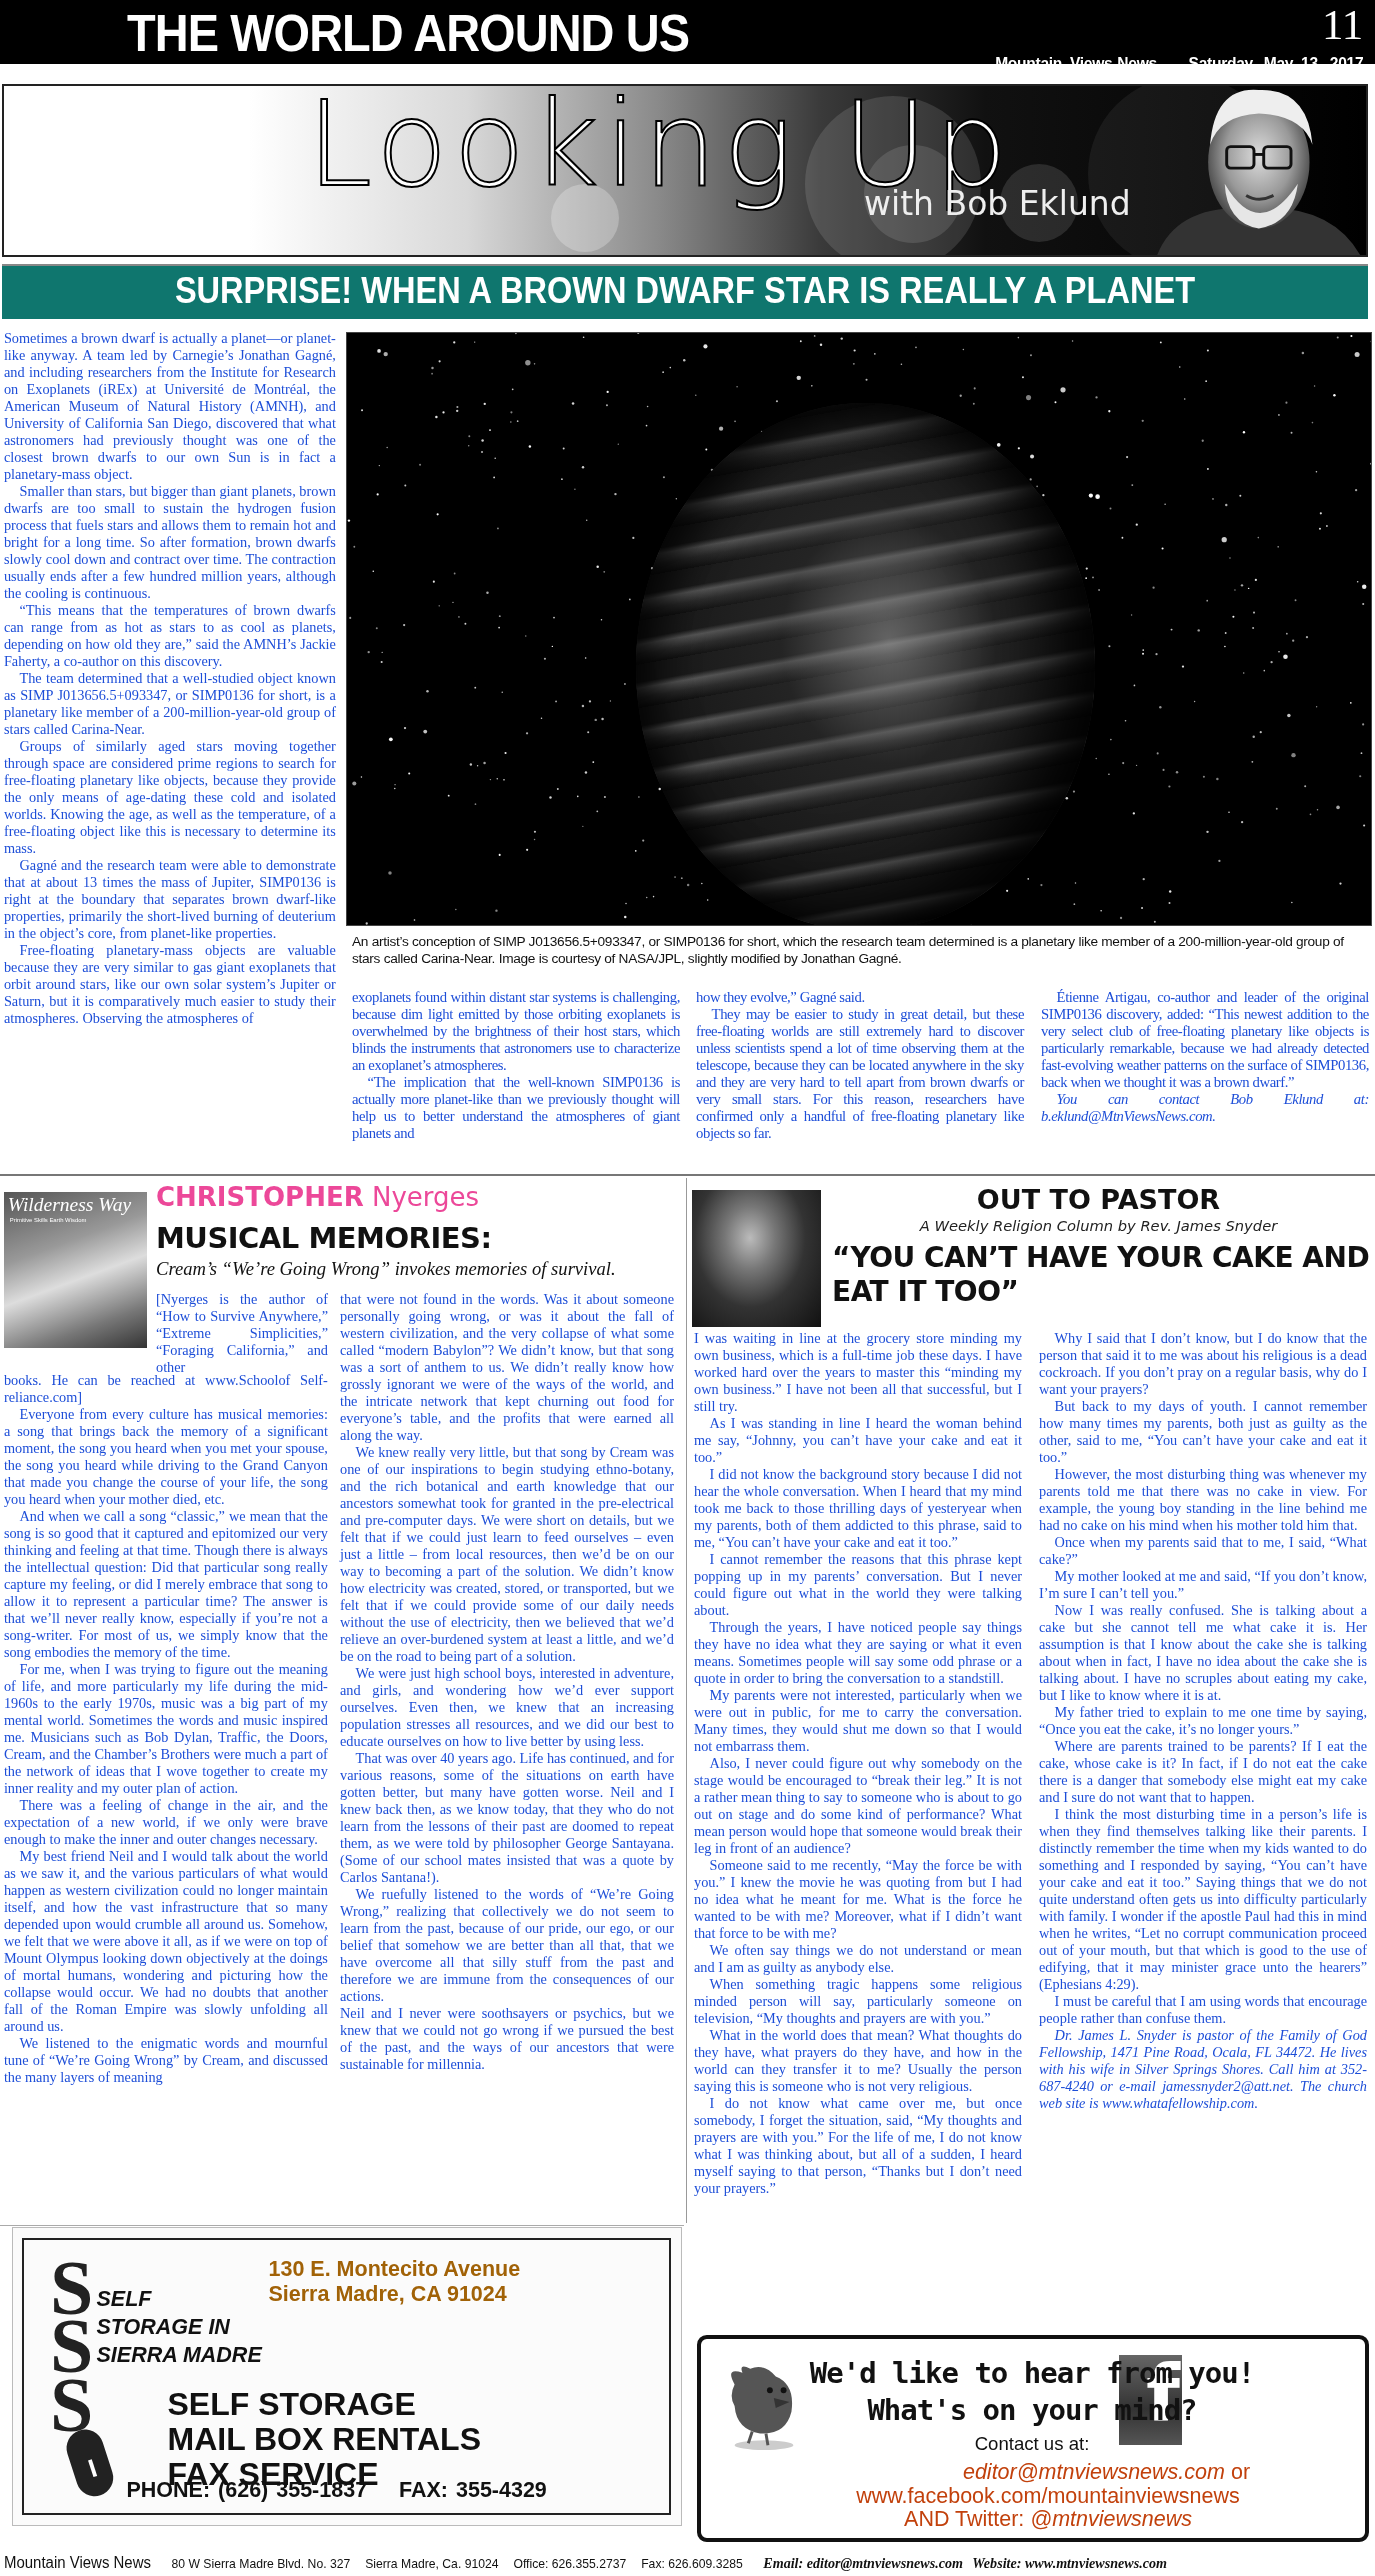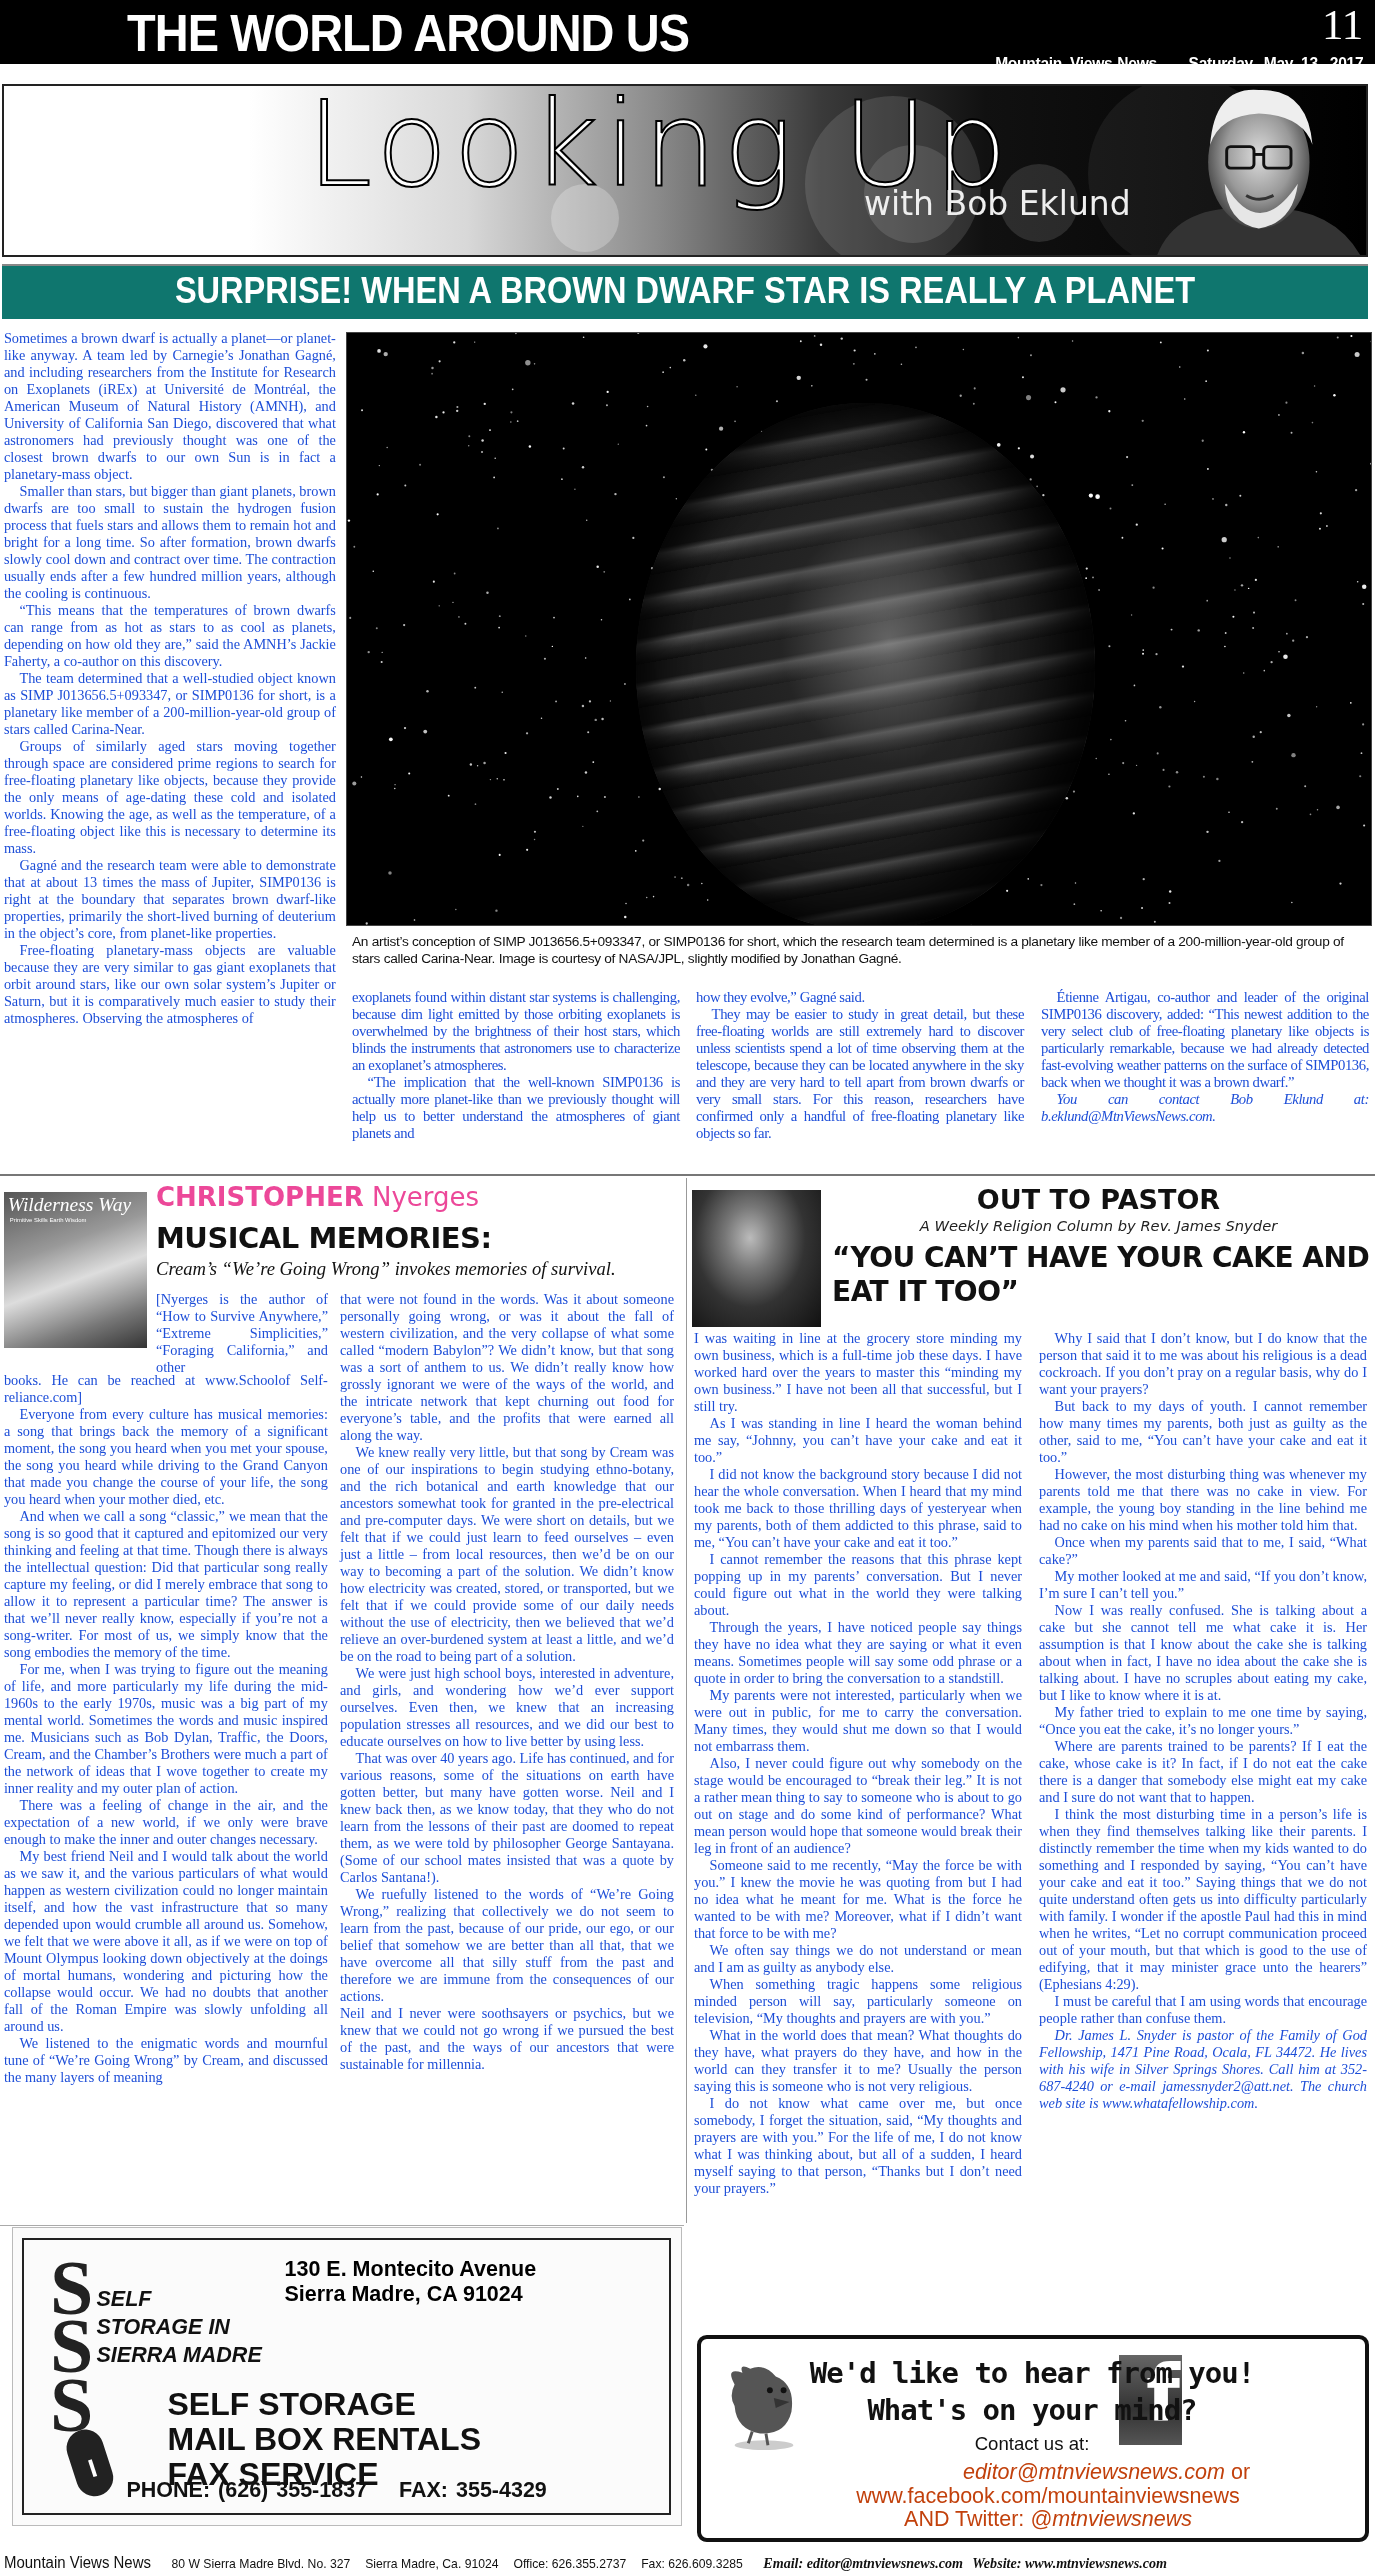--- a/index.html
+++ b/index.html
@@ -71,21 +71,21 @@
   #snyder-title { left: 832px; top: 1241px; width: 547px; font-family: "DejaVu Sans", sans-serif; font-weight: bold; font-size: 28px; line-height: 34px; color: #111; letter-spacing: -0.5px; }
 
   #sn-col1 { left: 694px; top: 1330px; width: 328px; }
   #sn-col2 { left: 1039px; top: 1330px; width: 328px; }
 
   
   #storage-ad { left: 11.7px; top: 2227px; width: 670px; height: 299px; border: 1px solid #bbb; background: #fbfbfb; }
   #storage-ad-inner { left: 9.8px; top: 9.8px; width: 649px; height: 277px; border: 2px solid #222; }
   #storage-logo { left: 21.5px; top: 13.7px; width: 78px; height: 254px; font-family: "Liberation Serif", serif; font-size: 90px; font-weight: bold; color: #222; line-height: 57px; }
   #storage-name { left: 72px; top: 45px; font-family: "Liberation Sans", sans-serif; font-style: italic; font-weight: bold; font-size: 21.5px; line-height: 28px; color: #111; }
-  #storage-address { left: 260px; top: 17.6px; font-family: "Liberation Sans", sans-serif; font-weight: bold; font-size: 21.5px; line-height: 24.4px; color: #000000; }
+  #storage-address { left: 244px; top: 17.6px; font-family: "Liberation Sans", sans-serif; font-weight: bold; font-size: 21.5px; line-height: 24.4px; color: #a16207; }
   #storage-services { left: 143px; top: 147px; font-family: "Liberation Sans", sans-serif; font-weight: bold; font-size: 32px; line-height: 35px; color: #111; }
   #storage-phone { left: 102px; top: 238px; font-family: "Liberation Sans", sans-serif; font-weight: bold; font-size: 21.5px; color: #111; word-spacing: 2px; }
 
   #social-ad { left: 697px; top: 2335px; width: 672px; height: 207px; border: 4.9px solid #111; border-radius: 9.8px; background: #fff; }
   #twitter-bird { left: 13.7px; top: 15.6px; width: 98px; height: 98px; }
   #facebook-logo { left: 418px; top: 15.6px; width: 63px; height: 90px; background: linear-gradient(180deg, #666 0%, #333 60%, #555 100%); }
   #facebook-f { left: 27px; top: 0px; font-family: "DejaVu Sans", sans-serif; font-weight: bold; font-size: 78px; color: #fff; line-height: 1; }
   #social-heading { left: 0; top: 15.6px; width: 662px; text-align: center; font-family: "DejaVu Sans Mono", monospace; font-weight: bold; font-size: 29px; line-height: 37px; color: #111; letter-spacing: -1px; }
   #social-contact-label { left: 0; top: 94px; width: 662px; text-align: center; font-family: "Liberation Sans", sans-serif; font-size: 18.6px; color: #111; }
   .social-line { left: 16px; width: 662px; text-align: center; font-family: "Liberation Sans", sans-serif; font-size: 21.5px; color: #c2410c; }

